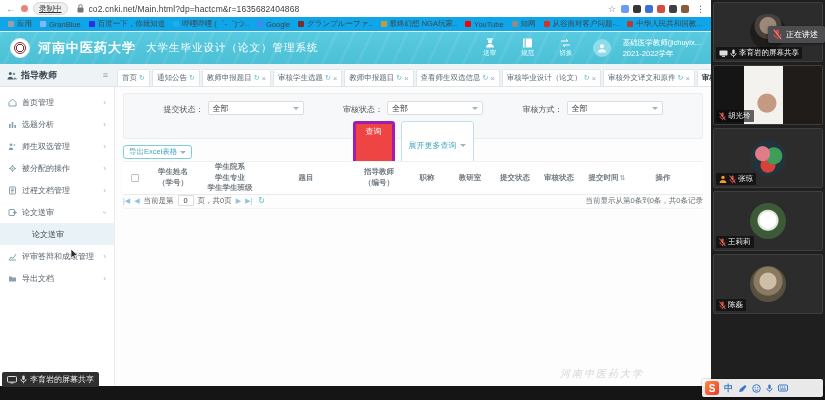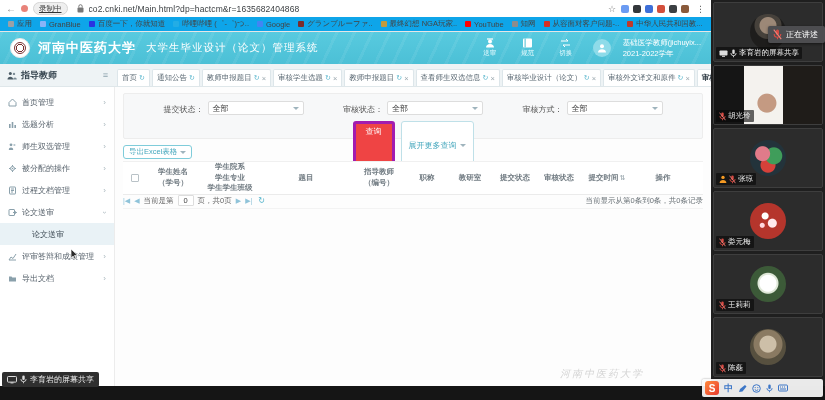--- a/index.html
+++ b/index.html
@@ -534,33 +534,20 @@
           <svg width="7" height="9" viewBox="0 0 8 10">
             <rect x="2.6" y="0.5" width="2.8" height="5" rx="1.4" fill="#d84a42"></rect>
             <path d="M1 4.5a3 3 0 0 0 6 0" stroke="#d84a42" fill="none"></path>
             <line x1="4" y1="7.5" x2="4" y2="9.3" stroke="#d84a42"></line>
             <line x1="0.6" y1="0.6" x2="7.4" y2="9.2" stroke="#ef8079"></line>
           </svg>
           <span class="pname">张琼</span>
         </div>
       </div>
 
-      <div class="tile">
-        <div class="pavatar a-redflower"></div>
-        <div class="pbadge">
-
-          <svg width="7" height="9" viewBox="0 0 8 10">
-            <rect x="2.6" y="0.5" width="2.8" height="5" rx="1.4" fill="#d84a42"></rect>
-            <path d="M1 4.5a3 3 0 0 0 6 0" stroke="#d84a42" fill="none"></path>
-            <line x1="4" y1="7.5" x2="4" y2="9.3" stroke="#d84a42"></line>
-            <line x1="0.6" y1="0.6" x2="7.4" y2="9.2" stroke="#ef8079"></line>
-          </svg>
-          <span class="pname">娄元梅</span>
-        </div>
-      </div>
 
       <div class="tile">
         <div class="pavatar a-whiteflower"></div>
         <div class="pbadge">
 
           <svg width="7" height="9" viewBox="0 0 8 10">
             <rect x="2.6" y="0.5" width="2.8" height="5" rx="1.4" fill="#d84a42"></rect>
             <path d="M1 4.5a3 3 0 0 0 6 0" stroke="#d84a42" fill="none"></path>
             <line x1="4" y1="7.5" x2="4" y2="9.3" stroke="#d84a42"></line>
             <line x1="0.6" y1="0.6" x2="7.4" y2="9.2" stroke="#ef8079"></line>

